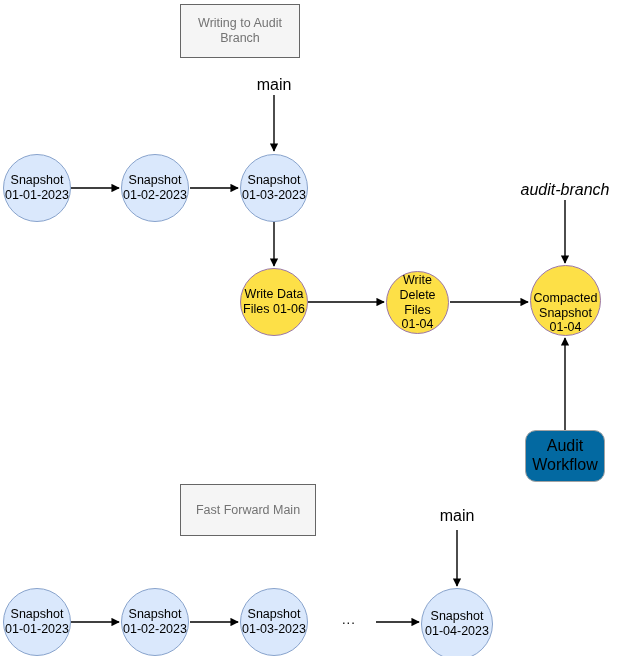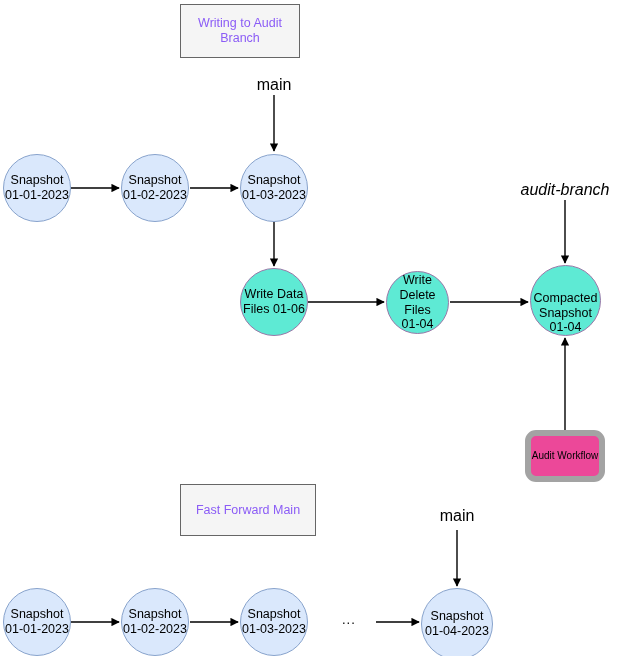--- a/index.html
+++ b/index.html
@@ -31,36 +31,36 @@
   }
   .circle {
     border-radius: 50%;
   }
   .circle-blue {
     background: #dae8fc;
     border: 1px solid #88a3cc;
     font-size: 12.5px;
   }
   .circle-purple {
-    background: #5eead4;
+    background: #fde047;
     border: 1px solid #9a77a8;
     font-size: 12.5px;
   }
   .box-plain {
     background: #f5f5f5;
     border: 1px solid #666666;
-    color: #8b5cf6;
+    color: #737373;
     font-size: 12.5px;
   }
   .box-round {
-    background: #ec4899;
-    border: 6px solid #a3a3a3;
+    background: #0369a1;
+    border: 1px solid #a3a3a3;
     border-radius: 11px;
     color: #000000;
-    font-size: 10px;
+    font-size: 16px;
   }
   .edge-label {
     position: absolute;
     font-size: 16px;
     color: #000000;
     white-space: nowrap;
     text-align: center;
   }
   .ellipsis {
     position: absolute;

